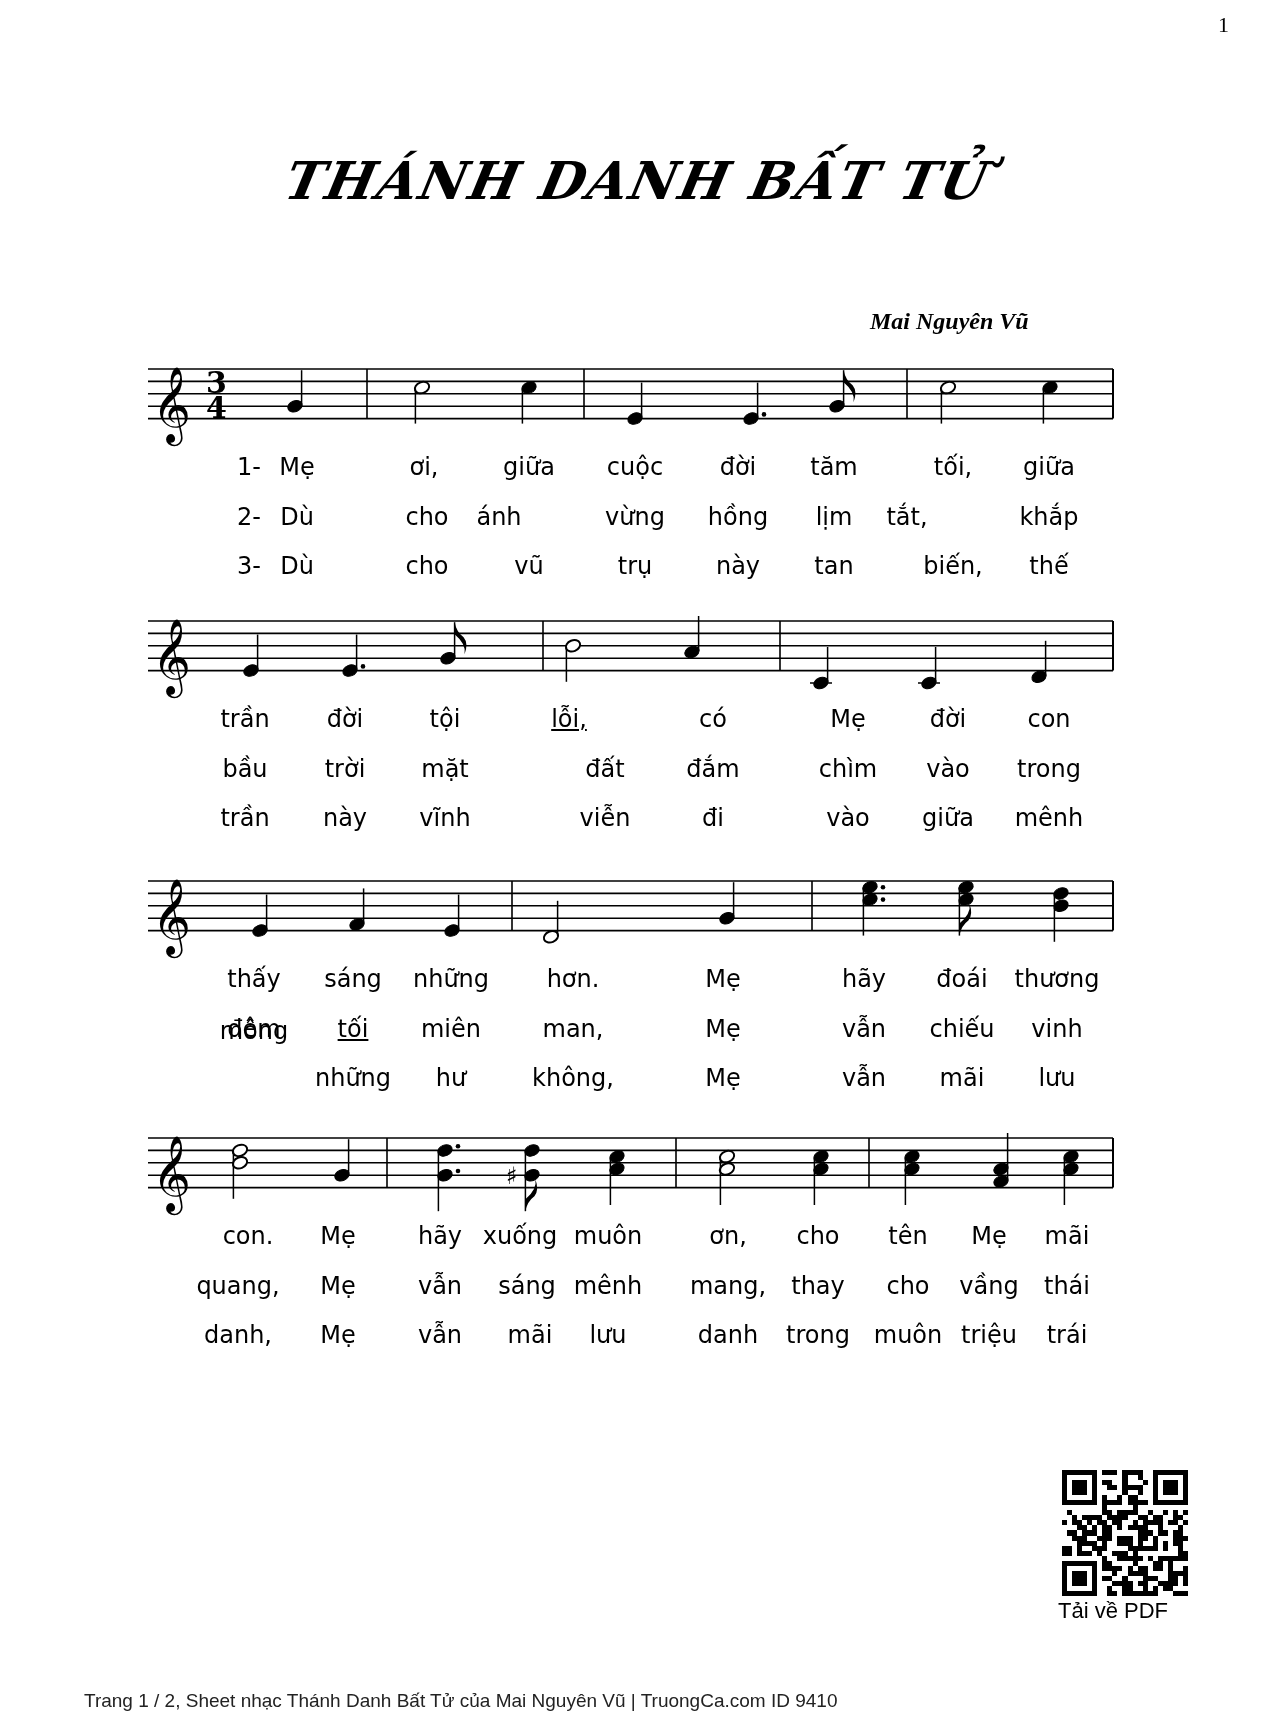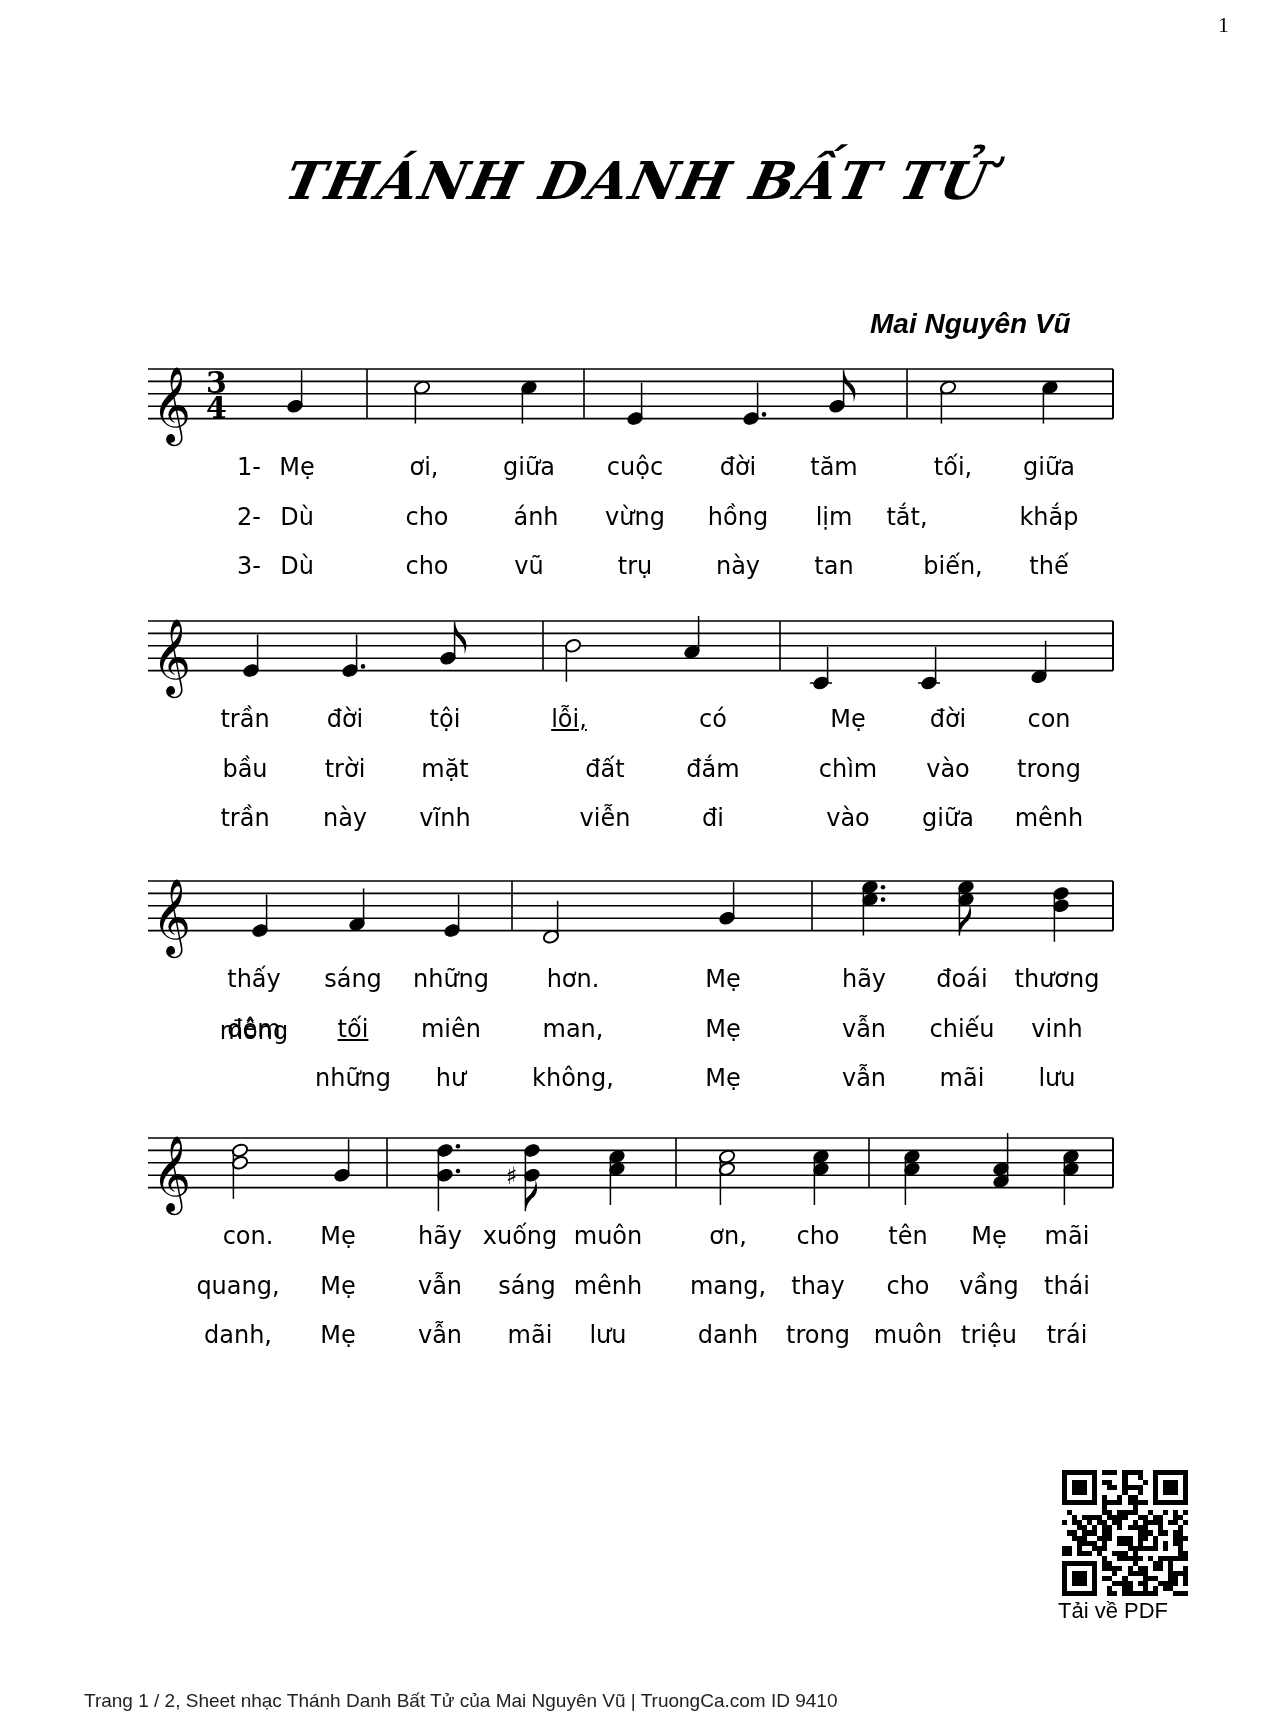--- a/index.html
+++ b/index.html
@@ -1,19 +1,19 @@
 <!DOCTYPE html>
 <html><head>
 <meta charset="utf-8">
 <style>
   html, body { margin:0; padding:0; background:#ffffff; }
   body { width:1275px; height:1732px; position:relative; overflow:hidden; font-family:"DejaVu Sans", sans-serif; color:#000; }
   .page-num { position:absolute; left:1218px; top:12px; font-family:"Liberation Serif", serif; font-size:22px; }
   .title { position:absolute; left:0; width:1275px; top:150px; text-align:center; font-family:"DejaVu Serif", serif; font-weight:bold; font-style:italic; font-size:52px; letter-spacing:2px; transform:skewX(-12deg); }
-  .composer { position:absolute; left:870px; top:308px; font-family:Liberation Sans, sans-serif; font-style:italic; font-weight:bold; font-size:28px; }
+  .composer { position:absolute; left:870px; top:308px; font-family:Liberation Serif, serif; font-style:italic; font-weight:bold; font-size:24px; }
   svg.score { position:absolute; left:0; top:0; }
   .lyric { position:absolute; font-family:"DejaVu Sans", sans-serif; font-size:24px; transform:translateX(-50%); white-space:nowrap; line-height:1; }
   .verse-num { position:absolute; font-family:"DejaVu Sans", sans-serif; font-size:24px; white-space:nowrap; line-height:1; }
   .qr { position:absolute; left:1062px; top:1470px; width:126px; height:126px; }
   .qr-label { position:absolute; left:1058px; top:1598px; font-family:"Liberation Sans", sans-serif; font-size:22px; }
   .footer { position:absolute; left:84px; top:1690px; font-family:"Liberation Sans", sans-serif; font-size:19px; color:#222; }
 </style>
 </head>
 <body>
 
@@ -239,21 +239,21 @@
     <div class="lyric" style="left: 424px; top: 454.6px;">ơi,</div>
     <div class="lyric" style="left: 529px; top: 454.6px;">giữa</div>
     <div class="lyric" style="left: 635px; top: 454.6px;">cuộc</div>
     <div class="lyric" style="left: 738px; top: 454.6px;">đời</div>
     <div class="lyric" style="left: 834px; top: 454.6px;">tăm</div>
     <div class="lyric" style="left: 953px; top: 454.6px;">tối,</div>
     <div class="lyric" style="left: 1049px; top: 454.6px;">giữa</div>
     <div class="verse-num" style="left: 237px; top: 504.6px;">2-</div>
     <div class="lyric" style="left: 297px; top: 504.6px;">Dù</div>
     <div class="lyric" style="left: 427px; top: 504.6px;">cho</div>
-    <div class="lyric" style="left: 536px; top: 504.6px;">ánh</div>
+    <div class="lyric" style="left: 499px; top: 504.6px;">ánh</div>
     <div class="lyric" style="left: 635px; top: 504.6px;">vừng</div>
     <div class="lyric" style="left: 738px; top: 504.6px;">hồng</div>
     <div class="lyric" style="left: 834px; top: 504.6px;">lịm</div>
     <div class="lyric" style="left: 907px; top: 504.6px;">tắt,</div>
     <div class="lyric" style="left: 1049px; top: 504.6px;">khắp</div>
     <div class="verse-num" style="left: 237px; top: 553.6px;">3-</div>
     <div class="lyric" style="left: 297px; top: 553.6px;">Dù</div>
     <div class="lyric" style="left: 427px; top: 553.6px;">cho</div>
     <div class="lyric" style="left: 529px; top: 553.6px;">vũ</div>
     <div class="lyric" style="left: 635px; top: 553.6px;">trụ</div>

